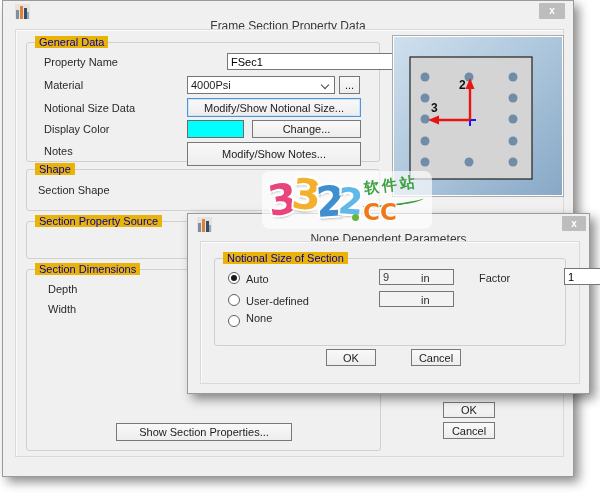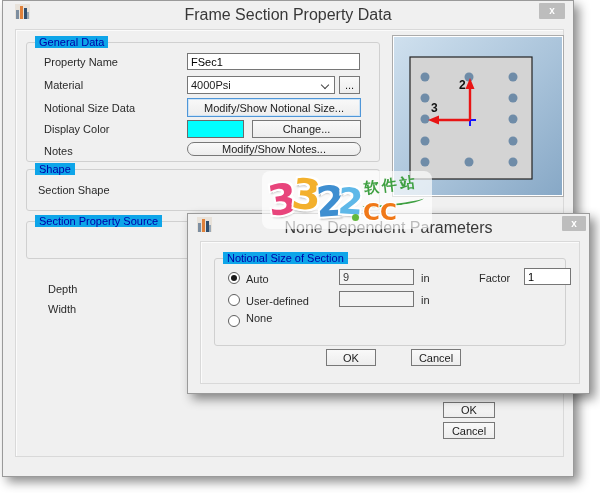--- a/index.html
+++ b/index.html
@@ -3,44 +3,44 @@
 <meta charset="utf-8">
 <style>
   * { margin:0; padding:0; box-sizing:border-box; }
   html,body { background:#ffffff; }
   body { font-family:"Liberation Sans","DejaVu Sans",sans-serif; font-size:11px; color:#1c1c1c; }
   #stage { position:relative; width:600px; height:493px; overflow:hidden; background:#fff; }
 
   
   .win { position:absolute; background:#f0f0f0; border:1px solid #9a9a9a;
          box-shadow:5px 5px 10px rgba(0,0,0,.45); }
-  .win-title { position:absolute; left:0; right:0; top:5px; text-align:center;
-               font-size:16px; color:#383838; }
+  .win-title { position:absolute; left:0; right:0; top:18px; text-align:center;
+               font-size:12px; color:#383838; }
   .app-icon { position:absolute; width:15px; height:15px; }
   .close-btn { position:absolute; background:#bdbdbd; color:#fff; text-align:center;
                font-size:10px; font-weight:bold; line-height:15px; border-radius:1px; }
 
   .content-panel { position:absolute; background:#f0f0f0; border:1px solid #d9d9d9;
                    box-shadow:inset 1px 1px 0 #fbfbfb; }
 
   
   .group { position:absolute; border:1px solid #d0d0d0; border-radius:3px; }
-  .group-caption { position:absolute; top:-7px; left:8px; background:#0ea5e9;
+  .group-caption { position:absolute; top:-7px; left:8px; background:#eab308;
                    padding:0 4px; color:#0000a6; white-space:nowrap; }
   .lbl { position:absolute; white-space:nowrap; color:#2a2a2a; }
 
   
   .btn { position:absolute; background:linear-gradient(#f9f9f9,#ededed); border:1px solid #787878;
          text-align:center; color:#1c1c1c; font-size:11px; display:flex;
          align-items:center; justify-content:center; cursor:default; }
   .btn.focused { border:1px solid #4f96d8; box-shadow:inset 0 0 0 1px #cde4f7; }
   .tbox { position:absolute; background:#fff; border:1px solid #767676; font-size:11px;
           padding:0 3px; display:flex; align-items:center; }
   .tbox.dim { background:#f3f3f3; color:#3a3a3a; }
-  input.tbox { font-family:inherit; }
+  input.tbox { font-family:inherit;margin-left:40px; }
   .ddl { position:absolute; background:#fff; border:1px solid #767676; display:flex;
          align-items:center; padding:0 3px; }
   .chev { position:absolute; right:6px; top:5px; width:6px; height:6px;
           border-right:1.4px solid #444; border-bottom:1.4px solid #444;
           transform:rotate(45deg); }
   .swatch { position:absolute; border:1px solid #6a6a6a; }
 
   .radio { position:absolute; width:12px; height:12px; border:1px solid #5f5f5f;
            border-radius:50%; background:#fff; }
   .radio.sel::after { content:''; position:absolute; left:2px; top:2px; width:6px;
@@ -97,33 +97,37 @@
       <span>4000Psi</span>
       <span class="chev"></span>
     </div>
     <div class="btn" style="left:336px; top:75px; width:21px; height:18px;">...</div>
     <div class="lbl" style="left:41px; top:101px;">Notional Size Data</div>
     <div class="btn focused" style="left:184px; top:97px; width:174px; height:19px;">Modify/Show Notional Size...</div>
     <div class="lbl" style="left:41px; top:122px;">Display Color</div>
     <div class="swatch" style="left:184px; top:119px; width:57px; height:18px; background:#00ffff;"></div>
     <div class="btn" style="left:249px; top:119px; width:109px; height:18px;">Change...</div>
     <div class="lbl" style="left:41px; top:144px;">Notes</div>
-    <div class="btn" style="left:184px; top:141px; width:174px; height:14px;border-radius:8px;">Modify/Show Notes...</div>
+    <div class="btn" style="left:184px; top:141px; width:174px; height:24px;">Modify/Show Notes...</div>
 
     <div class="group" style="left:23px; top:168px; width:354px; height:42px;">
       <span class="group-caption">Shape</span>
     </div>
     <div class="lbl" style="left:35px; top:183px;">Section Shape</div>
 
     <div class="group" style="left:23px; top:220px; width:354px; height:38px;">
       <span class="group-caption">Section Property Source</span>
     </div>
 
+    <div class="group" style="left:23px; top:268px; width:355px; height:182px;">
+      <span class="group-caption">Section Dimensions</span>
+    </div>
     <div class="lbl" style="left:45px; top:282px;">Depth</div>
     <div class="lbl" style="left:45px; top:302px;">Width</div>
+    <div class="btn" style="left:113px; top:422px; width:176px; height:18px;">Show Section Properties...</div>
 
     <div class="btn" style="left:440px; top:401px; width:52px; height:16px;">OK</div>
     <div class="btn" style="left:440px; top:421px; width:52px; height:17px;">Cancel</div>
 
     <div class="preview-frame" style="left:389px; top:34px; width:172px; height:162px;">
       <div class="preview-blue"></div>
       <svg class="preview-svg" width="170" height="160" viewBox="0 0 170 160">
         <rect x="17" y="21" width="122" height="122" fill="#d4d4d4" stroke="#222" stroke-width="1.2"></rect>
 
         <g fill="#6f8ca8">

